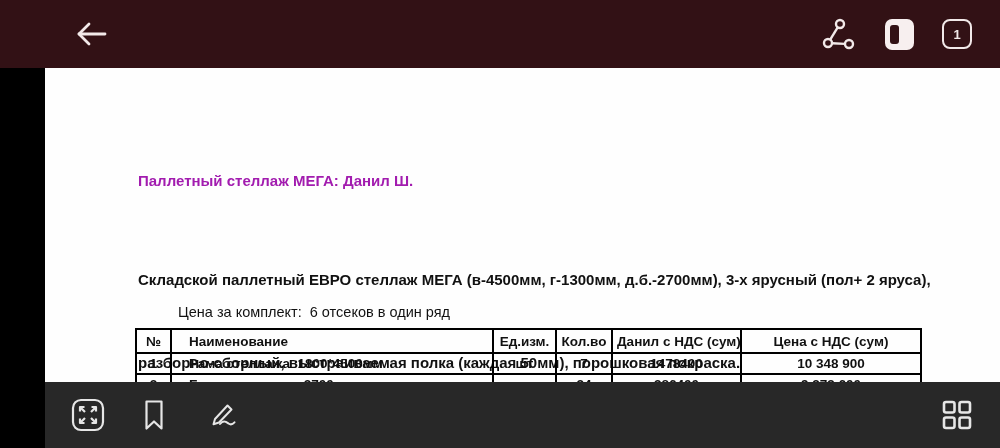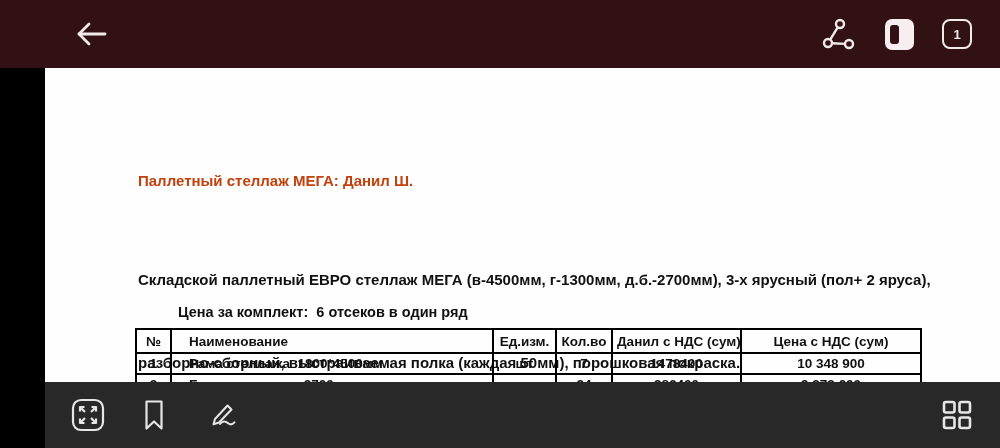--- a/index.html
+++ b/index.html
@@ -26,29 +26,29 @@
     color:#f2e9e9; font-size:13px; font-weight:bold;
     display:flex; align-items:center; justify-content:center;
   }
 
   
   .left-gutter { position:absolute; left:0; top:68px; width:45px; height:380px; background:#000; }
   .doc-page { position:absolute; left:45px; top:68px; width:955px; height:314px; background:#fefefe; }
 
   .doc-title {
     position:absolute; left:93px; top:104px;
-    font-size:15px; font-weight:bold; color:#c2410c; white-space:pre;
+    font-size:15px; font-weight:bold; color:#a21caf; white-space:pre;
   }
   .doc-paragraph {
     position:absolute; left:93px; top:143px;
     font-size:15px; font-weight:bold; color:#111; line-height:27.5px; white-space:pre;
   }
   .table-caption {
     position:absolute; left:133px; top:236px;
-    font-size:14.5px; font-weight:bold; color:#111; white-space:pre;
+    font-size:14.5px; font-weight:normal; color:#111; white-space:pre;
   }
   table.price-table {
     position:absolute; left:90px; top:260px;
     border-collapse:collapse; table-layout:fixed; width:785px;
     font-size:13.5px; font-weight:bold; color:#111;
   }
   table.price-table th, table.price-table td {
     border:2px solid #000; padding:0 4px; height:21px; text-align:center; white-space:pre; overflow:hidden;
   }
   table.price-table th { height:24px; }

